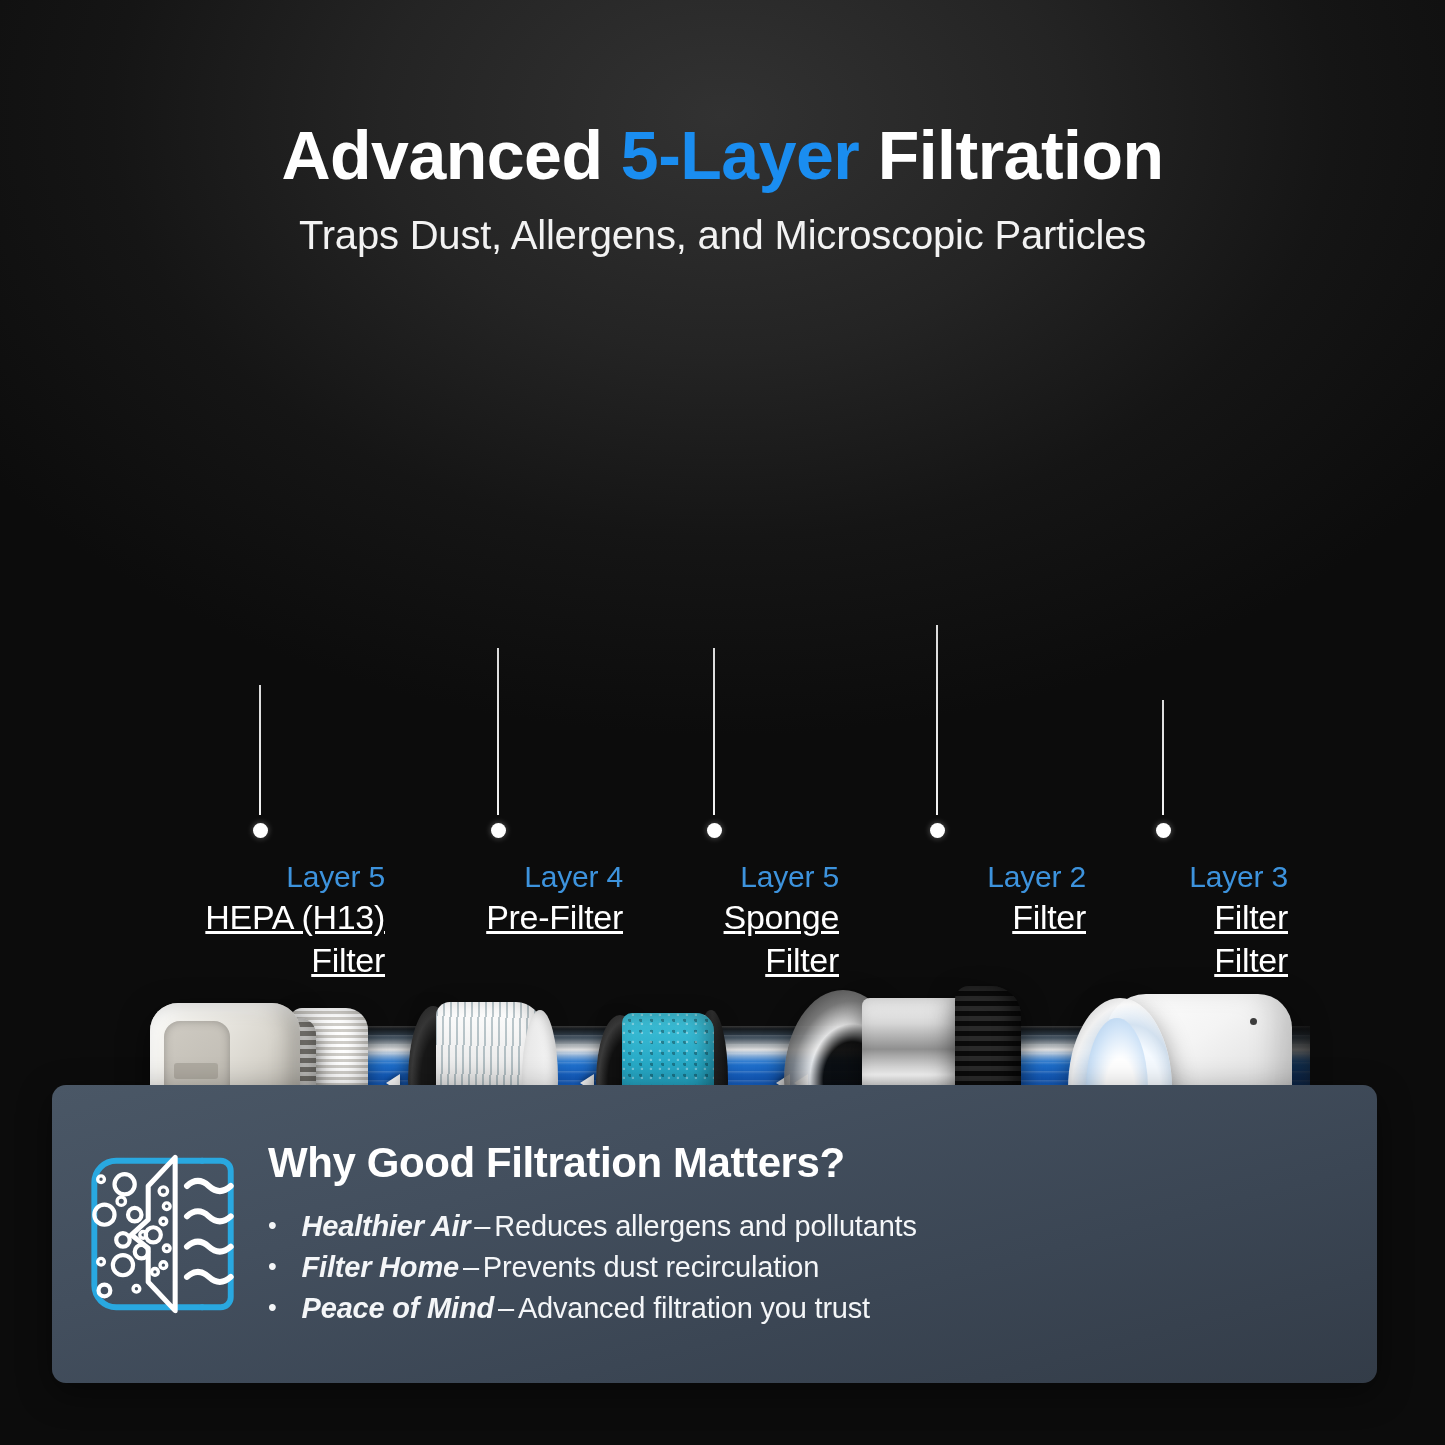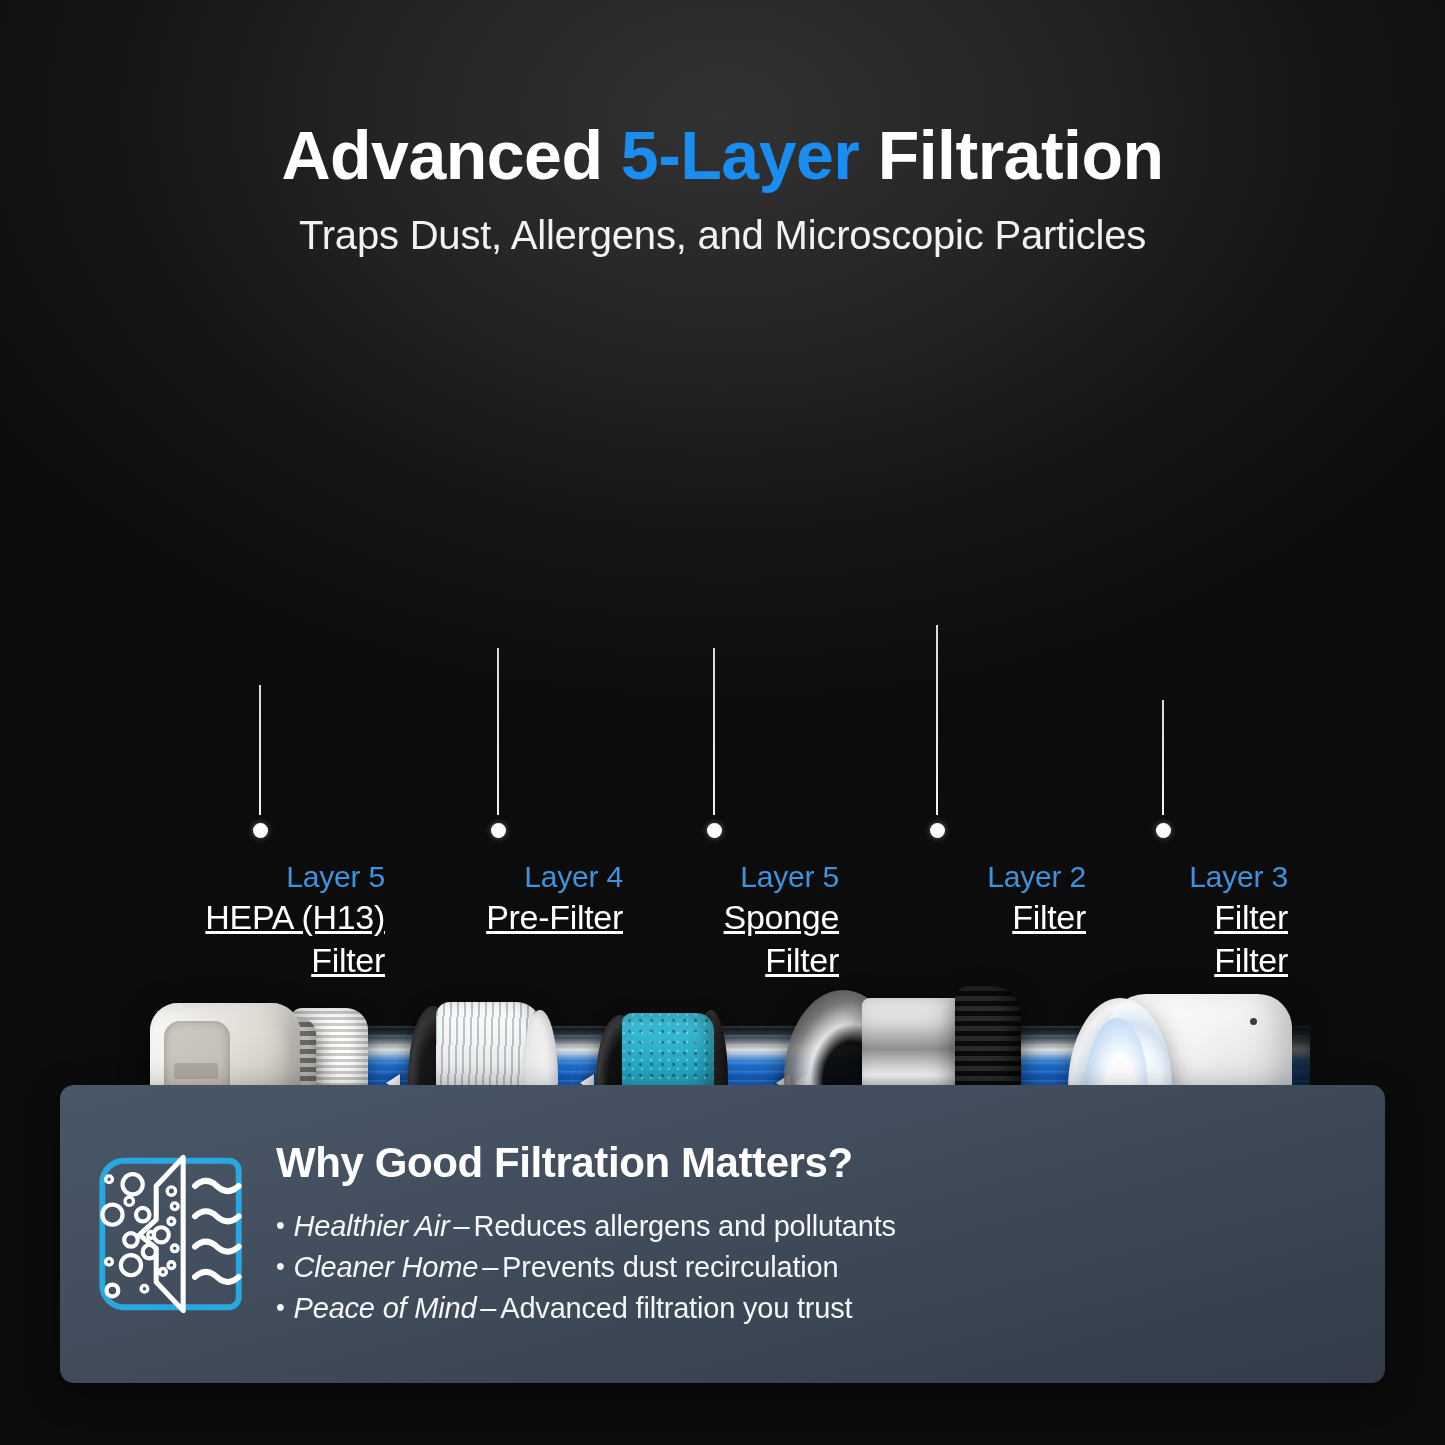--- a/index.html
+++ b/index.html
@@ -230,21 +230,21 @@
     letter-spacing:-0.2px;
   }
   .label .lname {
     font-size:34px; color:#ffffff; font-weight:400; line-height:1.25;
     letter-spacing:-0.3px;
     text-decoration:underline;
   }
 
   
   .panel {
-    position:absolute; left:60px; top:1085px; width:1325px; height:298px;
+    position:absolute; left:52px; top:1085px; width:1325px; height:298px;
     border-radius:14px;
     background:linear-gradient(165deg,#4a5766 0%,#434f5e 34%,#3b4654 66%,#333c48 100%);
     box-shadow:0 10px 34px rgba(0,0,0,.45);
     display:flex; align-items:center;
   }
   .panel-icon {
     width:216px; height:100%;
     display:flex; align-items:center; justify-content:center;
     flex:none;
   }
@@ -252,21 +252,21 @@
   .panel-text { flex:1; padding-right:40px; }
   .panel-title {
     font-size:42px; font-weight:bold; color:#ffffff;
     letter-spacing:-0.4px; margin-bottom:19px;
   }
   .bullet {
     font-size:29px; color:#f4f6f8; line-height:1.42; letter-spacing:-0.2px;
     white-space:nowrap;
   }
   .bullet .dot { display:inline-block; margin-right:9px; font-size:25px; vertical-align:2px; }
-  .bullet .term { font-weight:normal; font-style:italic; }
+  .bullet .term { font-weight:bold; font-style:italic;margin-left:16px; }
   .bullet .dash { padding:0 4px; }
 </style>
 </head>
 <body>
 
 <div class="stage">
 
   <div class="header">
     <div class="title"><span>Advanced </span><span class="accent">5-Layer</span><span> Filtration</span></div>
     <div class="subtitle">Traps Dust, Allergens, and Microscopic Particles</div>
@@ -401,21 +401,21 @@
       </svg>
     </div>
 
     <div class="panel-text">
       <div class="panel-title">Why Good Filtration Matters?</div>
 
       <div class="bullet">
         <span class="dot">•</span><span class="term">Healthier Air</span><span class="dash">–</span><span>Reduces allergens and pollutants</span>
       </div>
       <div class="bullet">
-        <span class="dot">•</span><span class="term">Cleaner Home</span><span class="dash">–</span><span>Prevents dust recirculation</span>
+        <span class="dot">•</span><span class="term">Filter Home</span><span class="dash">–</span><span>Prevents dust recirculation</span>
       </div>
       <div class="bullet">
         <span class="dot">•</span><span class="term">Peace of Mind</span><span class="dash">–</span><span>Advanced filtration you trust</span>
       </div>
     </div>
   </div>
 
 </div>
 
 </body></html>

